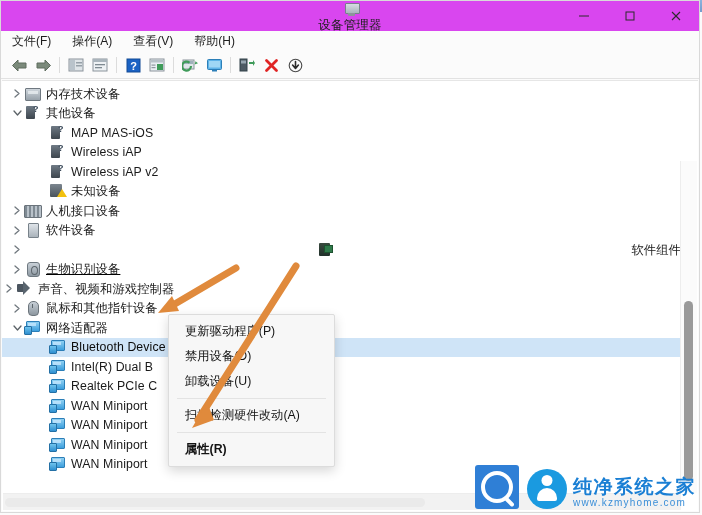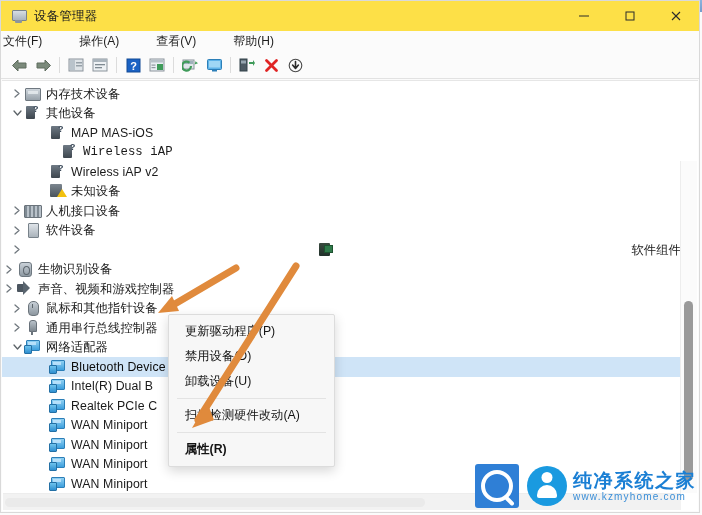--- a/index.html
+++ b/index.html
@@ -35,22 +35,22 @@
   
   .window{
     position:absolute;left:0;top:0;width:700px;height:513px;
     background:#fbfbfb;
     border:1px solid #d9d9d9;
     box-sizing:border-box;
   }
 
   
   .titlebar{
-    position:relative;height:30px;background:#fde047;
-    display:flex;align-items:center;
+    position:relative;height:30px;background:#d946ef;
+    display:flex;align-items:center;flex-direction:column;
   }
   .title-ico{
     width:16px;height:16px;margin-left:10px;margin-right:7px;
     position:relative;flex:none;
   }
   .title-ico .mon{
     position:absolute;left:1px;top:2px;width:13px;height:9px;
     background:linear-gradient(#d7dde3,#aab4bd);
     border:1px solid #78828c;border-radius:1px;
   }
@@ -67,21 +67,21 @@
   }
   .win-btn{
     width:46px;height:30px;display:flex;align-items:center;justify-content:center;
     color:#2b2b2b;
   }
   .win-btn svg{display:block;}
 
   
   .menubar{
     height:21px;display:flex;align-items:center;
-    background:#fbfbfb;gap:16px;
+    padding-left:9px;background:#fbfbfb;
   }
   .menu-item{
     font-size:12px;color:#1d1d1d;margin-right:17px;
     white-space:nowrap;padding:1px 2px;
   }
 
   
   .toolbar{
     height:26px;display:flex;align-items:center;
     padding-left:6px;background:#fbfbfb;
@@ -215,21 +215,21 @@
     background:#f2f2f2;border-top:1px solid #ededed;
   }
   .hsb .thumb{
     position:absolute;top:4px;left:2px;width:420px;height:9px;
     background:#eaeaea;border-radius:5px;
   }
 
   
   .wm{
     position:absolute;right:6px;bottom:6px;height:46px;
-    display:flex;align-items:center;z-index:70;
+    display:flex;align-items:flex-end;z-index:70;
   }
   .wm-sq{
     width:44px;height:44px;background:#2f7fd6;border-radius:3px;
     display:flex;align-items:center;justify-content:center;flex:none;
     margin-right:8px;
   }
   .wm-sq .glass{
     width:24px;height:24px;border:4px solid #ffffff;border-radius:50%;
     position:relative;
   }
@@ -425,21 +425,21 @@
               <span class="chev blank">
                 <svg width="8" height="9" viewBox="0 0 8 9">
                   <path d="M2 1 L6 4.5 L2 8" fill="none" stroke="#70787e" stroke-width="1.3" stroke-linecap="round" stroke-linejoin="round"></path>
                 </svg>
               </span>
               <span class="ico">
                 <span class="ic-q"></span>
               </span>
               <span class="lbl">MAP MAS-iOS</span>
             </div>
-            <div class="row" style="padding-left: 45px; font-family: Liberation Mono, monospace;">
+            <div class="row" style="padding-left: 33px;">
               <span class="chev blank">
                 <svg width="8" height="9" viewBox="0 0 8 9">
                   <path d="M2 1 L6 4.5 L2 8" fill="none" stroke="#70787e" stroke-width="1.3" stroke-linecap="round" stroke-linejoin="round"></path>
                 </svg>
               </span>
               <span class="ico">
                 <span class="ic-q"></span>
               </span>
               <span class="lbl">Wireless iAP</span>
             </div>
@@ -491,21 +491,21 @@
               <span class="chev">
                 <svg width="8" height="9" viewBox="0 0 8 9">
                   <path d="M2 1 L6 4.5 L2 8" fill="none" stroke="#70787e" stroke-width="1.3" stroke-linecap="round" stroke-linejoin="round"></path>
                 </svg>
               </span>
               <span class="ico">
                 <span class="ic-comp"></span>
               </span>
               <span class="lbl">软件组件</span>
             </div>
-            <div class="row" style="">
+            <div class="row" style="padding-left: 8px; text-decoration: underline;">
               <span class="chev">
                 <svg width="8" height="9" viewBox="0 0 8 9">
                   <path d="M2 1 L6 4.5 L2 8" fill="none" stroke="#70787e" stroke-width="1.3" stroke-linecap="round" stroke-linejoin="round"></path>
                 </svg>
               </span>
               <span class="ico">
                 <span class="ic-bio"></span>
               </span>
               <span class="lbl">生物识别设备</span>
             </div>
@@ -523,31 +523,20 @@
             <div class="row" style="padding-left: 8px;">
               <span class="chev">
                 <svg width="8" height="9" viewBox="0 0 8 9">
                   <path d="M2 1 L6 4.5 L2 8" fill="none" stroke="#70787e" stroke-width="1.3" stroke-linecap="round" stroke-linejoin="round"></path>
                 </svg>
               </span>
               <span class="ico">
                 <span class="ic-mouse"></span>
               </span>
               <span class="lbl">鼠标和其他指针设备</span>
-            </div>
-            <div class="row" style="padding-left: 8px;">
-              <span class="chev">
-                <svg width="8" height="9" viewBox="0 0 8 9">
-                  <path d="M2 1 L6 4.5 L2 8" fill="none" stroke="#70787e" stroke-width="1.3" stroke-linecap="round" stroke-linejoin="round"></path>
-                </svg>
-              </span>
-              <span class="ico">
-                <span class="ic-usb"></span>
-              </span>
-              <span class="lbl">通用串行总线控制器</span>
             </div>
             <div class="row" style="padding-left: 8px;">
               <span class="chev">
                 <svg width="9" height="8" viewBox="0 0 9 8">
                   <path d="M1 2 L4.5 6 L8 2" fill="none" stroke="#5c6368" stroke-width="1.3" stroke-linecap="round" stroke-linejoin="round"></path>
                 </svg>
               </span>
               <span class="ico">
                 <span class="ic-net">
                   <span class="scr"></span>

